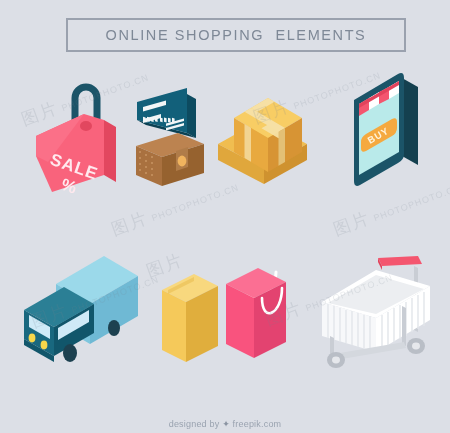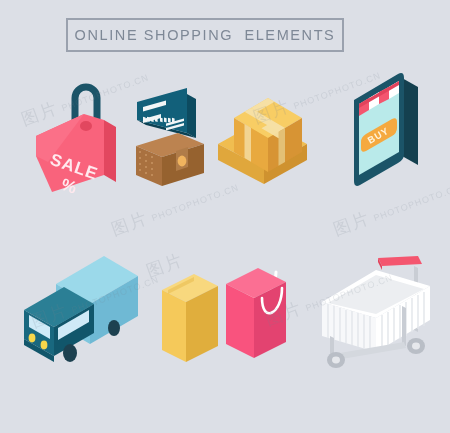--- a/index.html
+++ b/index.html
@@ -19,21 +19,21 @@
     inset: 0;
     width: 450px;
     height: 433px;
   }
   .abs { position: absolute; }
 
   
   #title-banner {
     left: 66px;
     top: 18px;
-    width: 278px;
+    width: 340px;
     height: 34px;
     border: 2px solid #9aa1ae;
     box-sizing: border-box;
     display: flex;
     align-items: center;
     justify-content: center;
   }
   #title-text {
     color: #7e8896;
     font-size: 14.5px;
@@ -336,14 +336,19 @@
     <span>PHOTOPHOTO.CN</span>
   </div>
   <div class="wm wm-f">
     <span class="big">图片</span>
     <span>PHOTOPHOTO.CN</span>
   </div>
   <div class="wm wm-g">
     <span class="big">图片</span>
   </div>
 
+  <div class="abs" id="footer">
+    <span>designed by</span>
+    <span class="star">✦</span>
+    <span>freepik.com</span>
+  </div>
 
 </div>
 
 </body></html>

